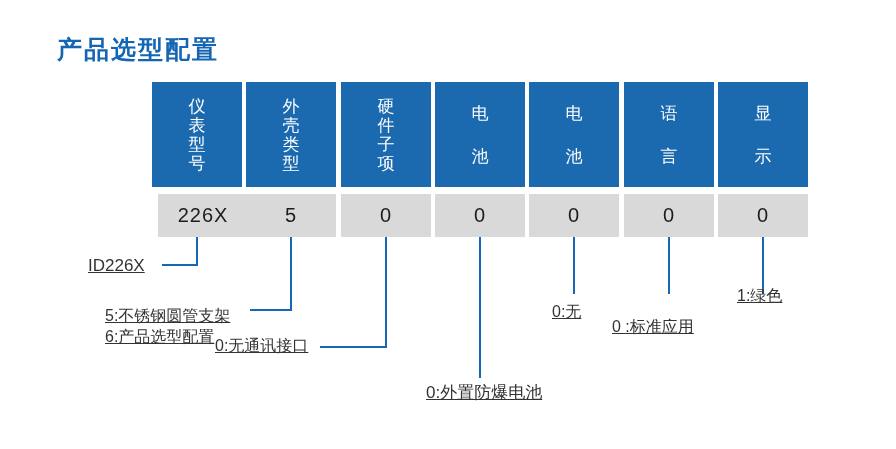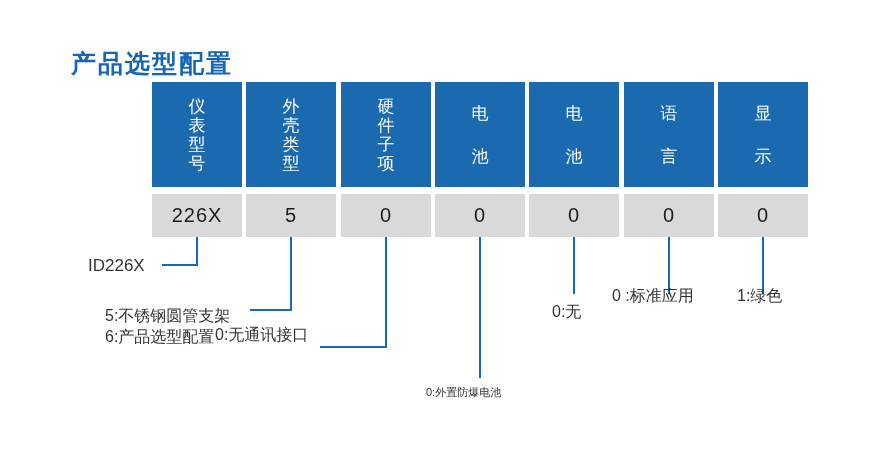--- a/index.html
+++ b/index.html
@@ -1,21 +1,21 @@
 <!DOCTYPE html>
 <html style="--title_blue: #1465b4; --header_blue: #1b6ab0; --cell_gray: #d9d9d9; --line_blue: #1368b8; --text_dark: #333333;"><head>
 <meta charset="utf-8">
 <style>
   html,body{margin:0;padding:0;background:#ffffff;}
   .canvas{
     position:relative;width:896px;height:449px;background:#fff;overflow:hidden;
     font-family:"Liberation Sans", sans-serif;
   }
   .title{
-    position:absolute;left:57px;top:33px;margin:14px;
+    position:absolute;left:57px;top:33px;margin:0;
     font-size:25px;font-weight:bold;letter-spacing:2px;
     color:var(--title_blue,#1465b4);
   }
   .hcell{
     position:absolute;top:82px;width:90px;height:105px;
     background:var(--header_blue,#1b6ab0);
   }
   .vtext{
     display:flex;flex-direction:column;align-items:center;justify-content:center;
     width:100%;height:100%;color:#ffffff;font-size:17px;line-height:1;
@@ -26,23 +26,23 @@
     position:absolute;top:194px;width:90px;height:43px;
     background:var(--cell_gray,#d9d9d9);
     display:flex;align-items:center;justify-content:center;
     font-size:20px;color:#1c1c1c;letter-spacing:1px;
   }
   .line{position:absolute;background:var(--line_blue,#1368b8);}
   .vline{width:2px;}
   .hline{height:2px;}
   .note{
     position:absolute;color:var(--text_dark,#333333);
-    font-size:16px;line-height:21px;white-space:nowrap;
+    font-size:16px;line-height:21px;white-space:nowrap;text-decoration:underline;
   }
-  .note.small{font-size:11px;}
+  .note.small{font-size:17px;}
 </style>
 </head>
 <body>
 
 <div class="canvas">
 
   <h1 class="title">产品选型配置</h1>
 
   <div class="hcell" style="left:152px">
       <div class="vtext compact">
@@ -86,21 +86,21 @@
         <span>言</span>
       </div>
     </div>
   <div class="hcell" style="left:718px">
       <div class="vtext spread">
         <span>显</span>
         <span>示</span>
       </div>
     </div>
 
-  <div class="vcell" style="left:152px">226X</div>
+  <div class="vcell" style="left:158px">226X</div>
   <div class="vcell" style="left:246px">5</div>
   <div class="vcell" style="left:341px">0</div>
   <div class="vcell" style="left:435px">0</div>
   <div class="vcell" style="left:529px">0</div>
   <div class="vcell" style="left:624px">0</div>
   <div class="vcell" style="left:718px">0</div>
 
   <div class="line vline" style="left:196px;top:237px;height:29px"></div>
   <div class="line hline" style="left:162px;top:264px;width:36px"></div>
 
@@ -115,22 +115,22 @@
   <div class="line vline" style="left:668px;top:237px;height:57px"></div>
   <div class="line vline" style="left:762px;top:237px;height:57px"></div>
 
   <div class="note" style="left:88px;top:255px;font-size:17px">ID226X</div>
 
   <div class="note" style="left:105px;top:305px">
     <div>5:不锈钢圆管支架</div>
     <div>6:产品选型配置</div>
   </div>
 
-  <div class="note" style="left:215px;top:325px;line-height:20px">
+  <div class="note" style="left:215px;top:336px;line-height:20px">
     <div>0:无通讯接口</div>
   </div>
 
   <div class="note small" style="left:426px;top:382px">0:外置防爆电池</div>
   <div class="note" style="left:552px;top:301px">0:无</div>
-  <div class="note" style="left:612px;top:285px">0 :标准应用</div>
+  <div class="note" style="left:612px;top:316px">0 :标准应用</div>
   <div class="note" style="left:737px;top:285px">1:绿色</div>
 
 </div>
 
 </body></html>

